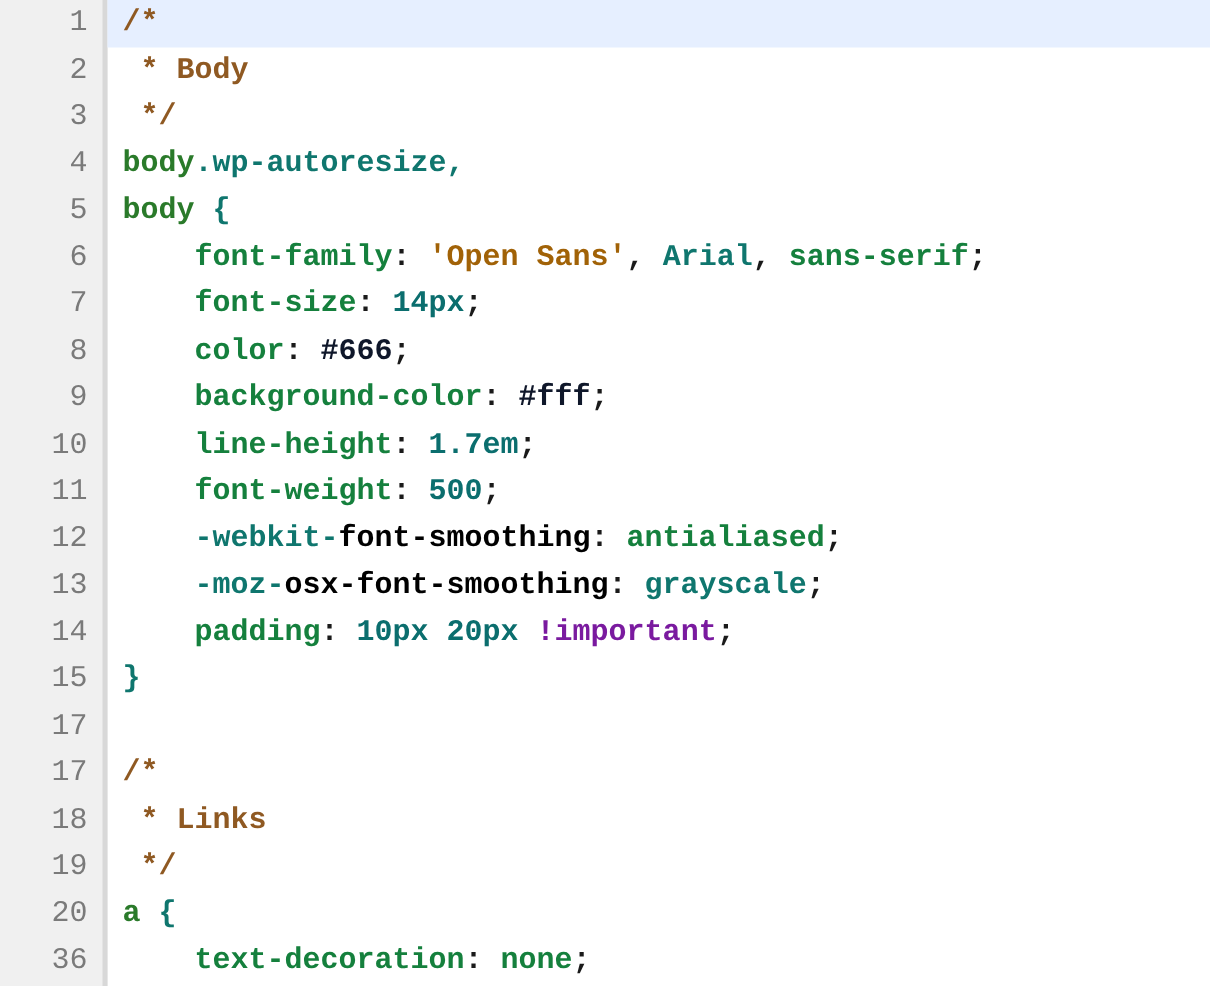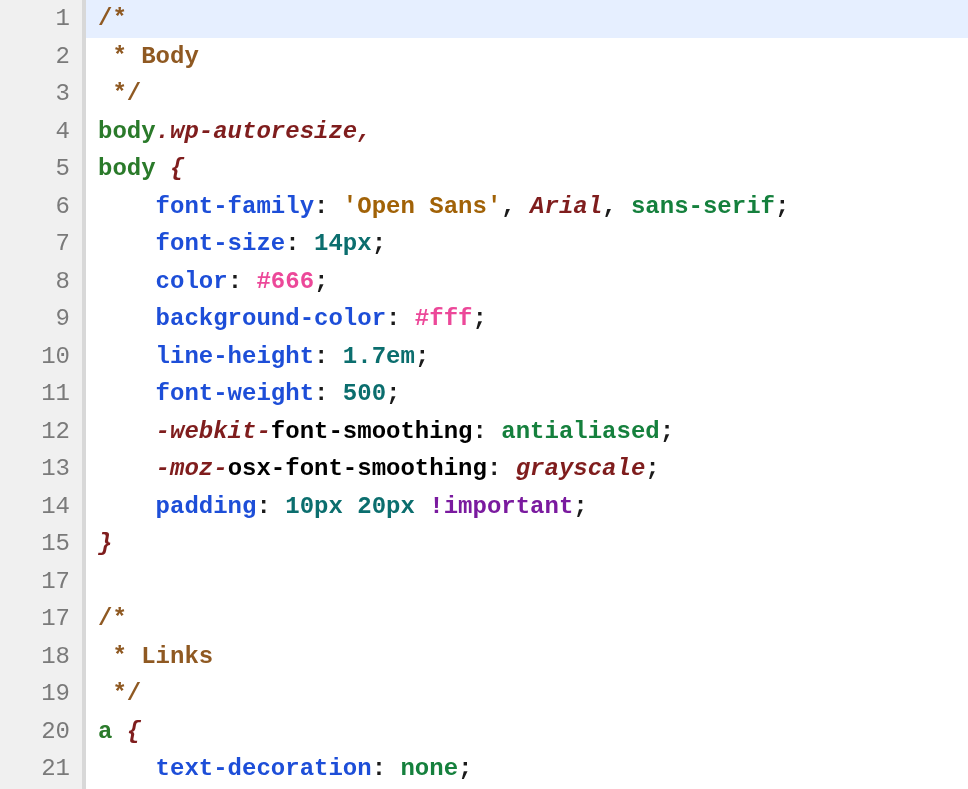--- a/index.html
+++ b/index.html
@@ -44,27 +44,27 @@
   }
   .code .line {
     padding-left: 12px;
     font-weight: 700;
   }
   .code .line.active {
     background: #e6efff;
   }
   .t-comment  { color: #8f5922; }
   .t-selector { color: #2a7a2a; }
-  .t-plain    { color: #7f1d1d; font-style: italic; }
-  .t-prop     { color: #1d4ed8; margin-top: 37px; }
+  .t-plain    { color: #0f766e; }
+  .t-prop     { color: #15803d; margin-top: 37px; }
   .t-propvendor { color: #000000; font-family: Liberation Mono, monospace; }
   .t-number   { color: #0b6e6e; }
   .t-keyword  { color: #15803d; }
   .t-string   { color: #a16207; }
-  .t-hex      { color: #ec4899; margin-top: 12px; }
+  .t-hex      { color: #0f172a; margin-top: 12px; }
   .t-important{ color: #7a1a9f; }
   .t-punct    { color: #1a1a1a; }
 </style>
 </head>
 <body>
 
 <div class="editor">
   <div class="gutter">
       <div class="line">1</div>
       <div class="line">2</div>
@@ -79,16 +79,16 @@
       <div class="line">11</div>
       <div class="line">12</div>
       <div class="line">13</div>
       <div class="line">14</div>
       <div class="line">15</div>
       <div class="line">17</div>
       <div class="line">17</div>
       <div class="line">18</div>
       <div class="line">19</div>
       <div class="line">20</div>
-      <div class="line">21</div>
+      <div class="line">36</div>
     </div>
   <div class="code"><div class="line active"><span class="t-comment">/*</span></div><div class="line"><span class="t-comment"> * Body</span></div><div class="line"><span class="t-comment"> */</span></div><div class="line"><span class="t-selector">body</span><span class="t-plain">.wp-autoresize,</span></div><div class="line"><span class="t-selector">body</span><span class="t-plain"> {</span></div><div class="line"><span class="t-prop">    font-family</span><span class="t-punct">: </span><span class="t-string">'Open Sans'</span><span class="t-punct">, </span><span class="t-plain">Arial</span><span class="t-punct">, </span><span class="t-keyword">sans-serif</span><span class="t-punct">;</span></div><div class="line"><span class="t-prop">    font-size</span><span class="t-punct">: </span><span class="t-number">14px</span><span class="t-punct">;</span></div><div class="line"><span class="t-prop">    color</span><span class="t-punct">: </span><span class="t-hex">#666</span><span class="t-punct">;</span></div><div class="line"><span class="t-prop">    background-color</span><span class="t-punct">: </span><span class="t-hex">#fff</span><span class="t-punct">;</span></div><div class="line"><span class="t-prop">    line-height</span><span class="t-punct">: </span><span class="t-number">1.7em</span><span class="t-punct">;</span></div><div class="line"><span class="t-prop">    font-weight</span><span class="t-punct">: </span><span class="t-number">500</span><span class="t-punct">;</span></div><div class="line"><span class="t-plain">    -webkit-</span><span class="t-propvendor">font-smoothing</span><span class="t-punct">: </span><span class="t-keyword">antialiased</span><span class="t-punct">;</span></div><div class="line"><span class="t-plain">    -moz-</span><span class="t-propvendor">osx-font-smoothing</span><span class="t-punct">: </span><span class="t-plain">grayscale</span><span class="t-punct">;</span></div><div class="line"><span class="t-prop">    padding</span><span class="t-punct">: </span><span class="t-number">10px 20px </span><span class="t-important">!important</span><span class="t-punct">;</span></div><div class="line"><span class="t-plain">}</span></div><div class="line"><span class="t-plain"></span></div><div class="line"><span class="t-comment">/*</span></div><div class="line"><span class="t-comment"> * Links</span></div><div class="line"><span class="t-comment"> */</span></div><div class="line"><span class="t-selector">a</span><span class="t-plain"> {</span></div><div class="line"><span class="t-prop">    text-decoration</span><span class="t-punct">: </span><span class="t-keyword">none</span><span class="t-punct">;</span></div></div>
 </div>
 
 </body></html>

